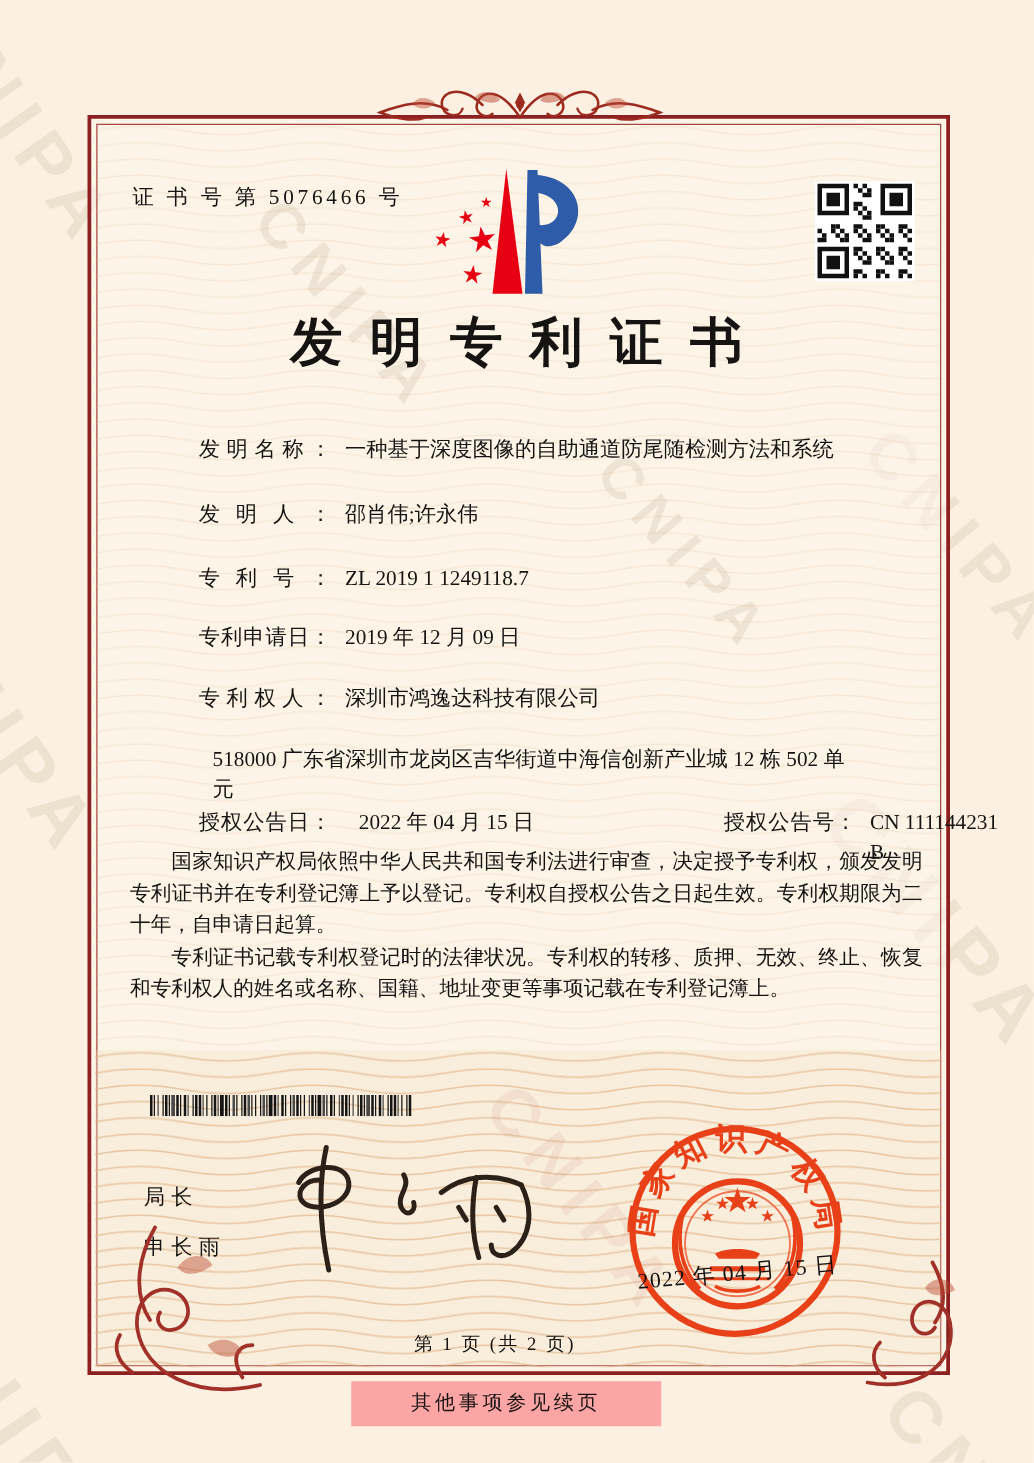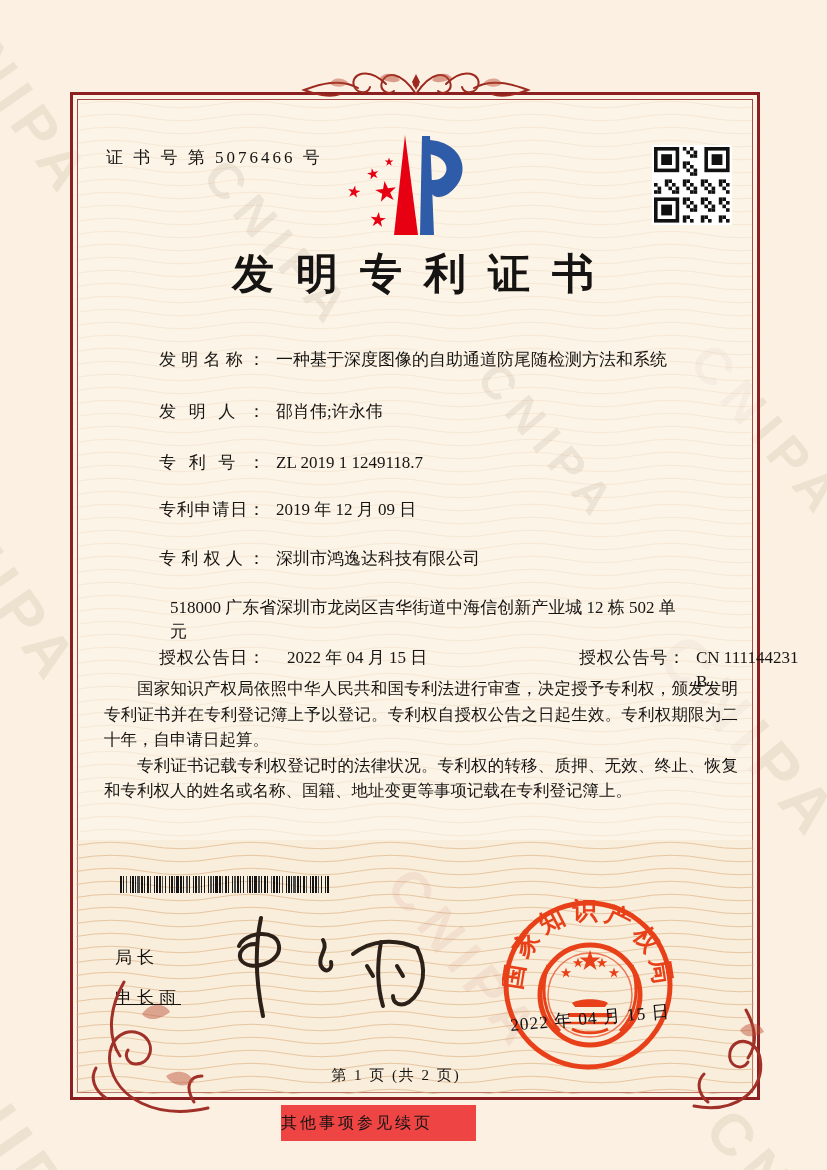--- a/index.html
+++ b/index.html
@@ -22,22 +22,22 @@
   .frow{position:absolute;left:115px;display:flex;font-size:17px;line-height:24px;margin-left:44px;}
   .flabel{width:106px;text-align:justify;text-align-last:justify;flex:0 0 106px;}
   .fvalue{margin-left:11px;max-width:512px;}
   .grant2{position:absolute;left:420px;top:0;display:flex;}
   .paras{position:absolute;left:104px;top:676px;width:634px;font-size:16.5px;
          line-height:25.5px;text-align:justify;}
   .paras p{margin:0;text-indent:2em;}
   .sig-label{position:absolute;left:115px;font-size:17px;letter-spacing:5px;}
   .pageinfo{position:absolute;left:54px;top:1066px;width:684px;text-align:center;
             font-size:15px;letter-spacing:2px;}
-  .strip{position:absolute;left:281px;top:1105px;width:195px;height:36px;background:#ef4444;
-         line-height:36px;font-size:16px;letter-spacing:3px;z-index:7;}
+  .strip{position:absolute;left:281px;top:1105px;width:248px;height:36px;background:#fca5a5;
+         text-align:center;line-height:36px;font-size:16px;letter-spacing:3px;z-index:7;}
   .sealdate{position:absolute;left:500px;top:1006px;width:180px;text-align:center;
             font-size:17.5px;letter-spacing:1px;transform:rotate(-5deg);z-index:6;color:#101010;}
   .z1{z-index:1}.z2{z-index:2}.z3{z-index:3}.z4{z-index:4}.z5{z-index:5}
 </style>
 </head>
 <body>
 
 <div class="cert">
 
   <div class="wm z1" style="left:-22px;top:-14px;font-size:58px;transform:rotate(55deg);">CNIPA</div>
@@ -319,21 +319,21 @@
       <rect x="190" y="0" width="1" height="17" fill="#151515"></rect>
       <rect x="192" y="0" width="2" height="17" fill="#151515"></rect>
       <rect x="195" y="0" width="2" height="17" fill="#151515"></rect>
       <rect x="198" y="0" width="1" height="17" fill="#4a4a4a"></rect>
       <rect x="201" y="0" width="1" height="17" fill="#151515"></rect>
       <rect x="205" y="0" width="1" height="17" fill="#151515"></rect>
       <rect x="207" y="0" width="2" height="17" fill="#151515"></rect>
     </svg>
 
   <div class="sig-label z3" style="top:946px;">局长</div>
-  <div class="sig-label z3" style="top:986px;text-decoration:underline;">申长雨</div>
+  <div class="sig-label z3" style="top:986px;">申长雨</div>
 
   <svg class="abs z3" style="left:225px;top:912px;" width="215" height="110" viewBox="0 0 215 110">
     <g fill="none" stroke="#2b2118" stroke-width="4" stroke-linecap="round">
       <path d="M36,6 C30,34 30,66 38,104"></path>
       <path d="M14,34 C20,20 52,16 54,34 C56,52 24,60 16,48 C12,40 20,32 30,32"></path>
       <path d="M98,28 C104,38 92,44 96,54 C100,62 108,58 106,50"></path>
       <path d="M128,42 C146,28 170,26 192,36"></path>
       <path d="M156,30 C152,52 152,74 158,94"></path>
       <path d="M192,36 C202,56 200,78 184,90 C176,95 168,92 168,84"></path>
       <path d="M142,54 l6,10"></path>

